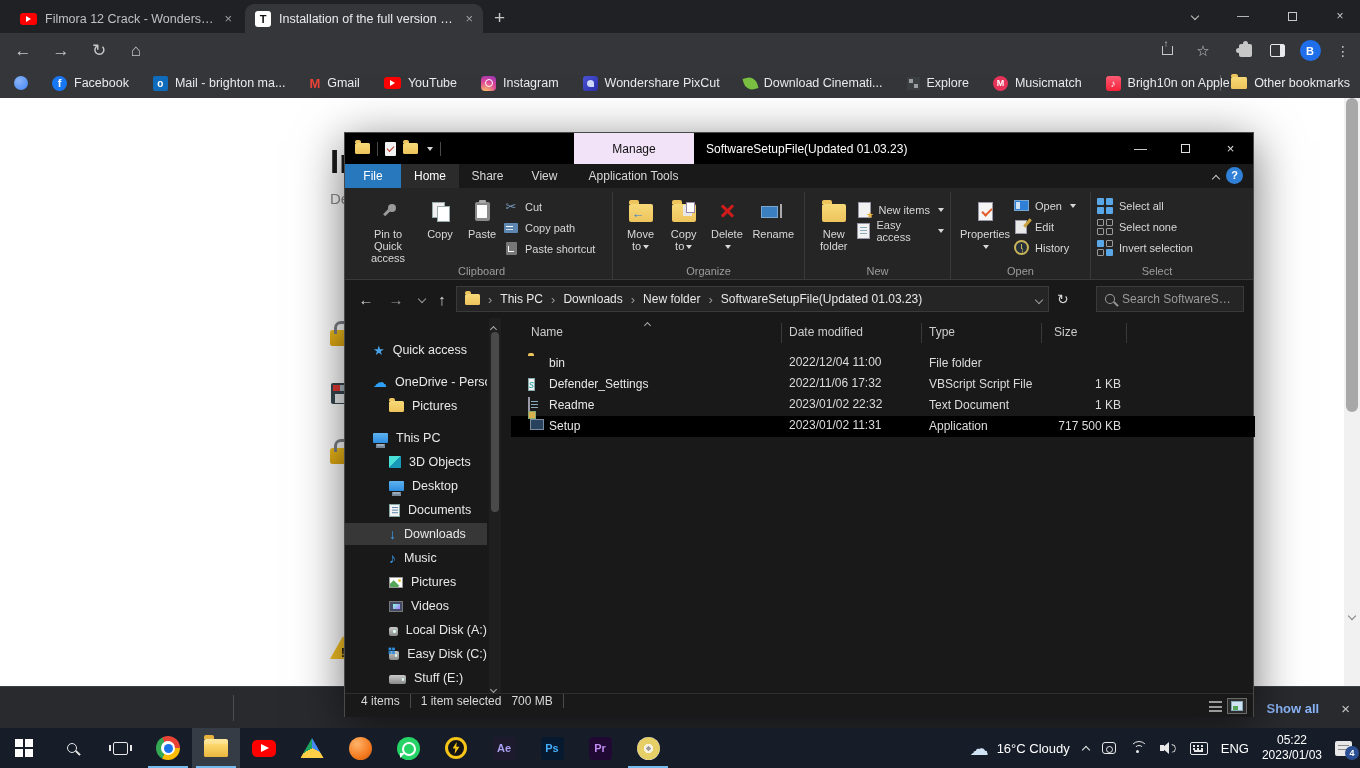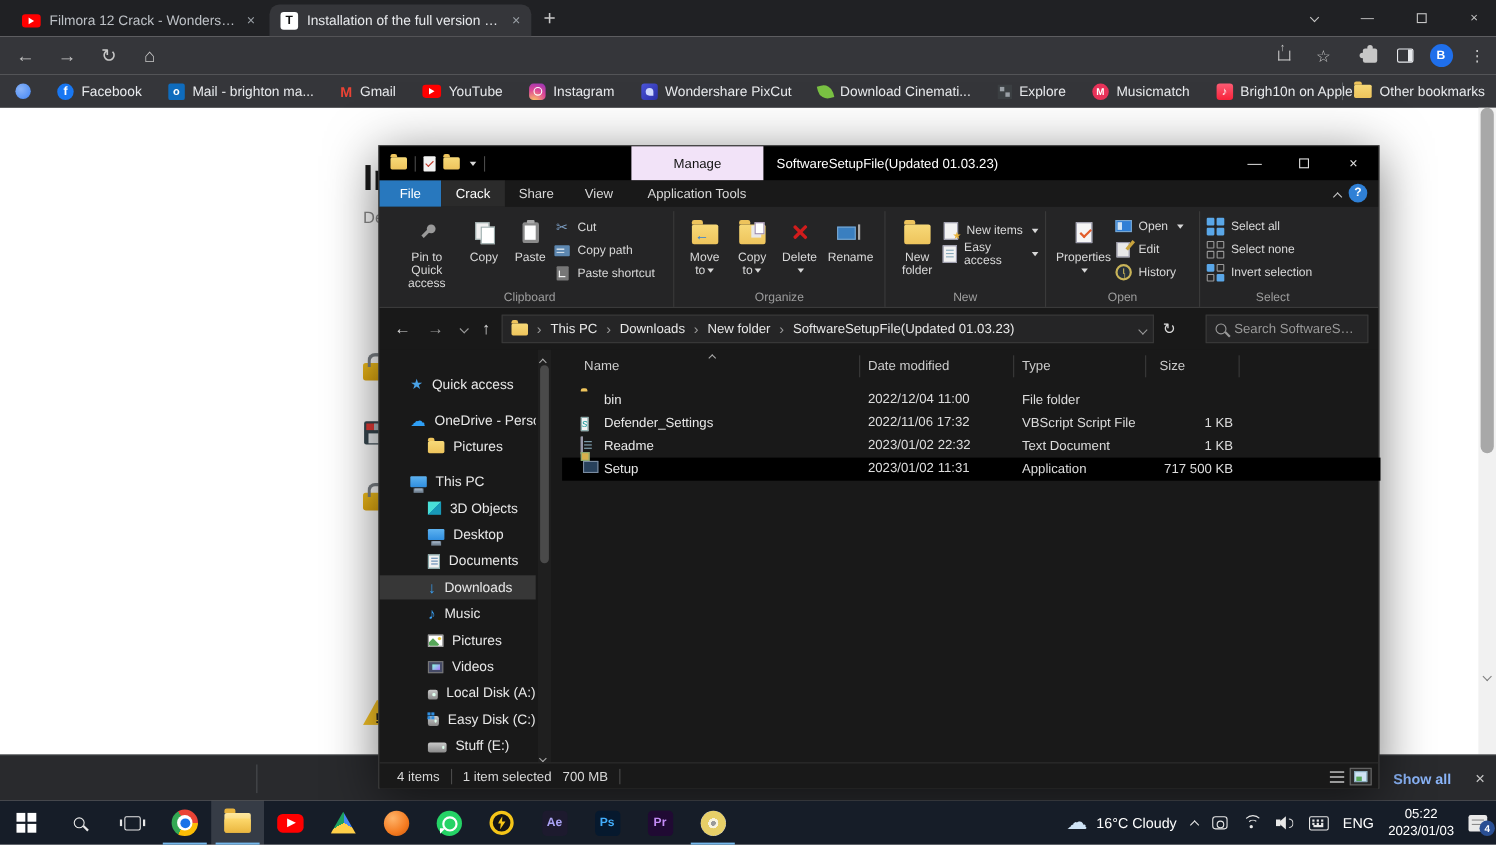--- a/index.html
+++ b/index.html
@@ -264,21 +264,21 @@
   .fdate{position:absolute;left:278px;top:2px;color:#dcdcdc}
   .ftype{position:absolute;left:418px;top:3px;color:#dcdcdc}
   .fsize{position:absolute;left:500px;width:110px;top:3px;text-align:right;color:#dcdcdc}
   .vbsic{position:relative;width:12px;height:14px;background:#f2f2f2;border:1px solid #8aa;color:#1a9c9c;font-size:10px;font-style:italic;text-align:center;line-height:13px}
   .vbsic::after{content:"s"}
   .setupic{position:relative;width:15px;height:13px}
   .setupic::before{content:"";position:absolute;left:2px;top:0;width:12px;height:9px;background:#28415c;border:1px solid #7a8ba0}
   .setupic::after{content:"";position:absolute;left:0;bottom:0;width:6px;height:6px;background:#d8b04c;border:1px solid #8a7}
 
   
-  .ex-status{position:absolute;left:0;top:560px;width:100%;height:24px;background:#191919;border-top:1px solid #2e2e2e;display:flex;align-items:center;gap:10px;padding-left:16px;font-size:12px;color:#d8d8d8}
+  .ex-status{position:absolute;left:0;top:560px;width:100%;height:24px;background:#191919;border-top:1px solid #2e2e2e;display:flex;gap:10px;padding-left:16px;font-size:12px;color:#d8d8d8}
   .st-sep{width:1px;height:14px;background:#4a4a4a}
   .sview{position:absolute;top:4px;width:20px;height:16px;display:flex;align-items:center;justify-content:center}
   .sv1{width:13px;height:11px;background:repeating-linear-gradient(#9a9a9a 0 2px,transparent 2px 4.5px)}
   .sv2box{border:1px solid #6a6a6a;background:#2b2b2b}
   .sv2{width:12px;height:10px;background:#cfe3f5;border:1px solid #8ab;position:relative}
   .sv2::after{content:"";position:absolute;left:1px;bottom:0;width:5px;height:4px;background:#56a659}
 </style>
 </head>
 <body>
 
@@ -413,21 +413,21 @@
     <span class="ex-titletext">SoftwareSetupFile(Updated 01.03.23)</span>
     <span class="ex-ctl" style="right:90px">—</span>
     <span class="ex-ctl" style="right:45px">
         <span class="sq" style="border-color:#e0e0e0"></span>
       </span>
     <span class="ex-ctl" style="right:0">×</span>
   </div>
 
   <div class="ex-menu">
     <span class="mitem file">File</span>
-    <span class="mitem home">Crack</span>
+    <span class="mitem home">Home</span>
     <span class="mitem share">Share</span>
     <span class="mitem view">View</span>
     <span class="mitem apptools">Application Tools</span>
   </div>
   <span class="ex-collapse"><span class="cv up"></span></span>
   <span class="help"></span>
 
   <div class="ex-ribbon">
     <div class="grp" style="width:262px">
       <div class="rbtn" style="width:62px">

